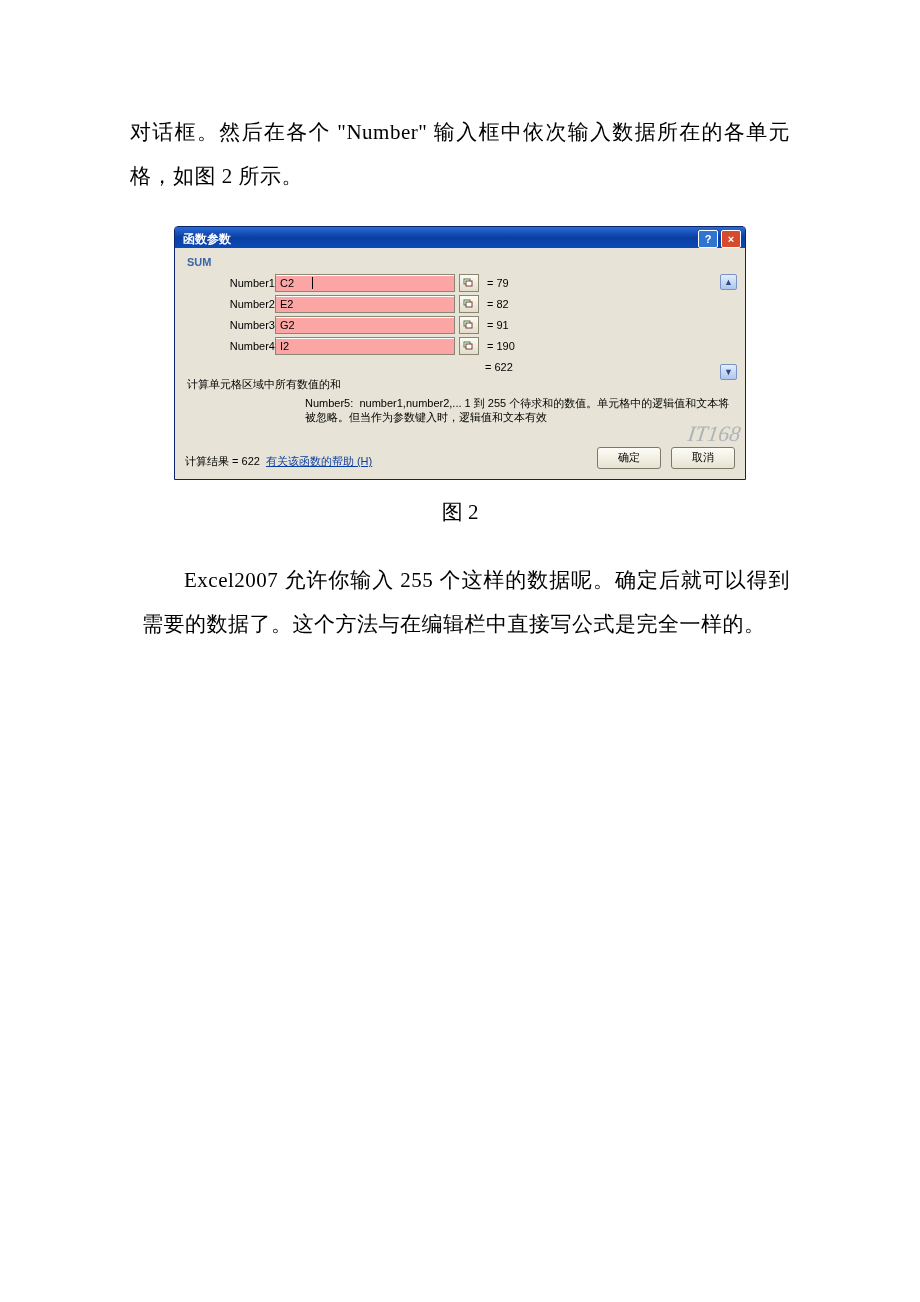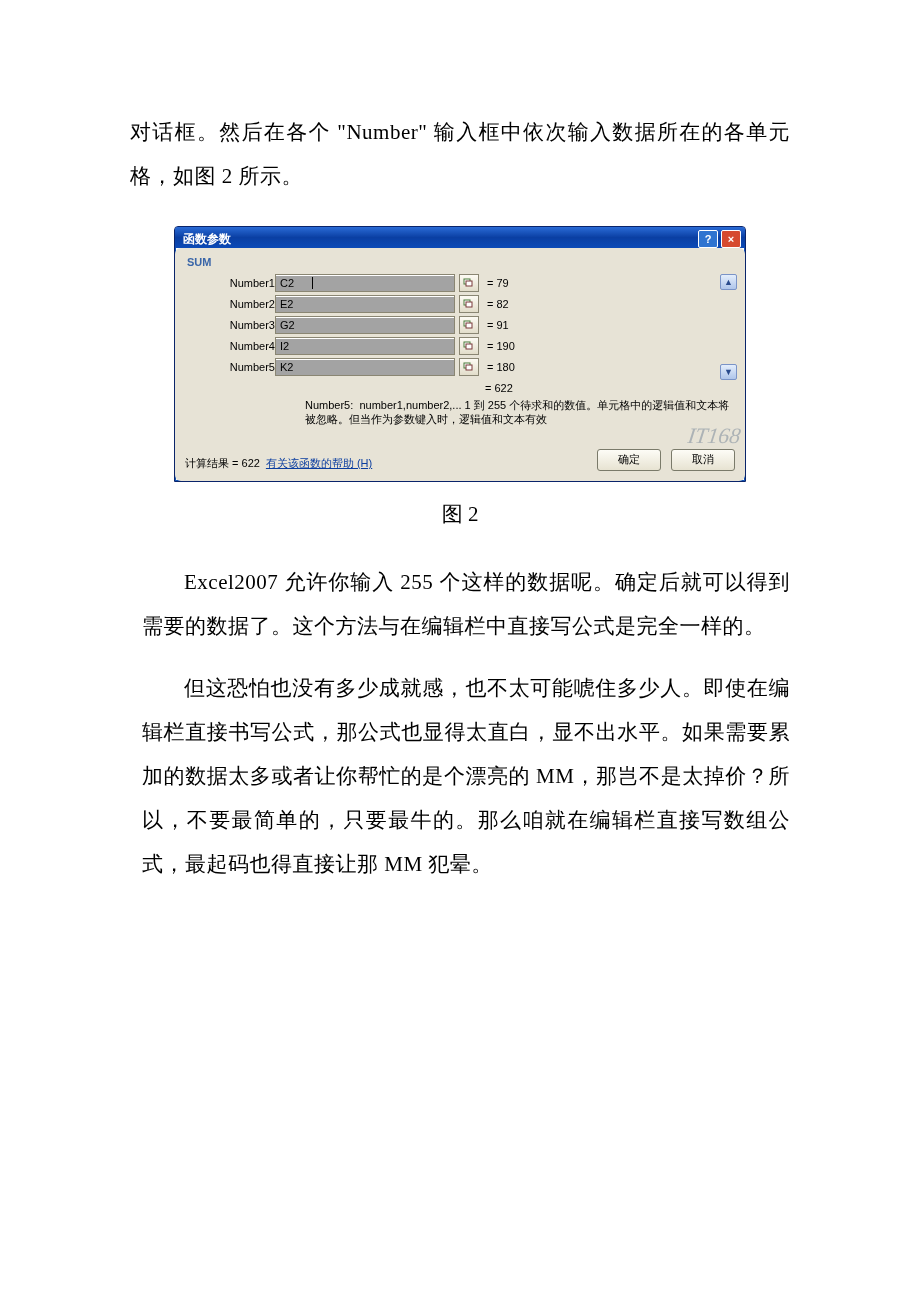--- a/index.html
+++ b/index.html
@@ -63,21 +63,20 @@
     border-radius: 2px;
     display: flex; align-items: center; justify-content: center;
     font-size: 11px; font-weight: bold;
   }
   .tb-help { background: #2f74d0; color: #fff; }
   .tb-close { background: #d64a2f; color: #fff; }
 
   .panel {
     background: #e7e3d6;
     padding: 4px 10px 10px 10px;
-    border-radius: 6px;
   }
   .sum-label {
     color: #3a66a8;
     font-weight: bold;
     margin: 4px 0 6px 2px;
     font-size: 11px;
   }
   .rows-area {
     position: relative;
   }
@@ -88,21 +87,21 @@
     height: 18px;
   }
   .row .lbl {
     width: 90px;
     text-align: right;
     padding-right: 0;
   }
   .row .inp {
     width: 170px;
     height: 16px;
-    background: #a3a3a3;
+    background: #fca5a5;
     border: 1px solid #8a8673;
     box-shadow: inset 0 1px 0 #fff;
     display: flex;
     align-items: center;
     padding: 0 4px;
     font-size: 11px;
   }
   .row .refbtn {
     width: 18px; height: 16px;
     margin-left: 4px;
@@ -249,35 +248,24 @@
             <span class="inp">I2</span>
             <span class="refbtn">
               <svg width="12" height="10" viewBox="0 0 12 10">
                 <rect x="0" y="0" width="12" height="10" fill="none"></rect>
                 <rect x="1" y="1" width="6" height="5" fill="#fff" stroke="#4a7a3a"></rect>
                 <rect x="3" y="3" width="6" height="5" fill="#fff" stroke="#7a3a3a"></rect>
               </svg>
             </span>
             <span class="eq">= 190</span>
           </div>
-          <div class="row">
-            <span class="lbl">Number5</span>
-            <span class="inp">K2</span>
-            <span class="refbtn">
-              <svg width="12" height="10" viewBox="0 0 12 10">
-                <rect x="0" y="0" width="12" height="10" fill="none"></rect>
-                <rect x="1" y="1" width="6" height="5" fill="#fff" stroke="#4a7a3a"></rect>
-                <rect x="3" y="3" width="6" height="5" fill="#fff" stroke="#7a3a3a"></rect>
-              </svg>
-            </span>
-            <span class="eq">= 180</span>
-          </div>
         </div>
 
       <div class="total-row">= 622</div>
+      <div class="desc1">计算单元格区域中所有数值的和</div>
       <div class="hint">
         <span class="h-label">Number5:</span>&nbsp;
         <span>number1,number2,... 1 到 255 个待求和的数值。单元格中的逻辑值和文本将被忽略。但当作为参数键入时，逻辑值和文本有效</span>
       </div>
 
       <div class="footer-row">
         <div class="footer-left">
           <div>计算结果 = 622</div>
           <a class="helplink">有关该函数的帮助 (H)</a>
         </div>
@@ -286,15 +274,14 @@
           <div class="winbtn">确定</div>
           <div class="winbtn">取消</div>
         </div>
       </div>
     </div>
   </div>
 
   <div class="caption">图 2</div>
 
   <p class="body-text indent">Excel2007 允许你输入 255 个这样的数据呢。确定后就可以得到需要的数据了。这个方法与在编辑栏中直接写公式是完全一样的。</p>
-  <p class="body-text indent">但这恐怕也没有多少成就感，也不太可能唬住多少人。即使在编辑栏直接书写公式，那公式也显得太直白，显不出水平。如果需要累加的数据太多或者让你帮忙的是个漂亮的 MM，那岂不是太掉价？所以，不要最简单的，只要最牛的。那么咱就在编辑栏直接写数组公式，最起码也得直接让那 MM 犯晕。</p>
 
 </div>
 
 </body></html>

